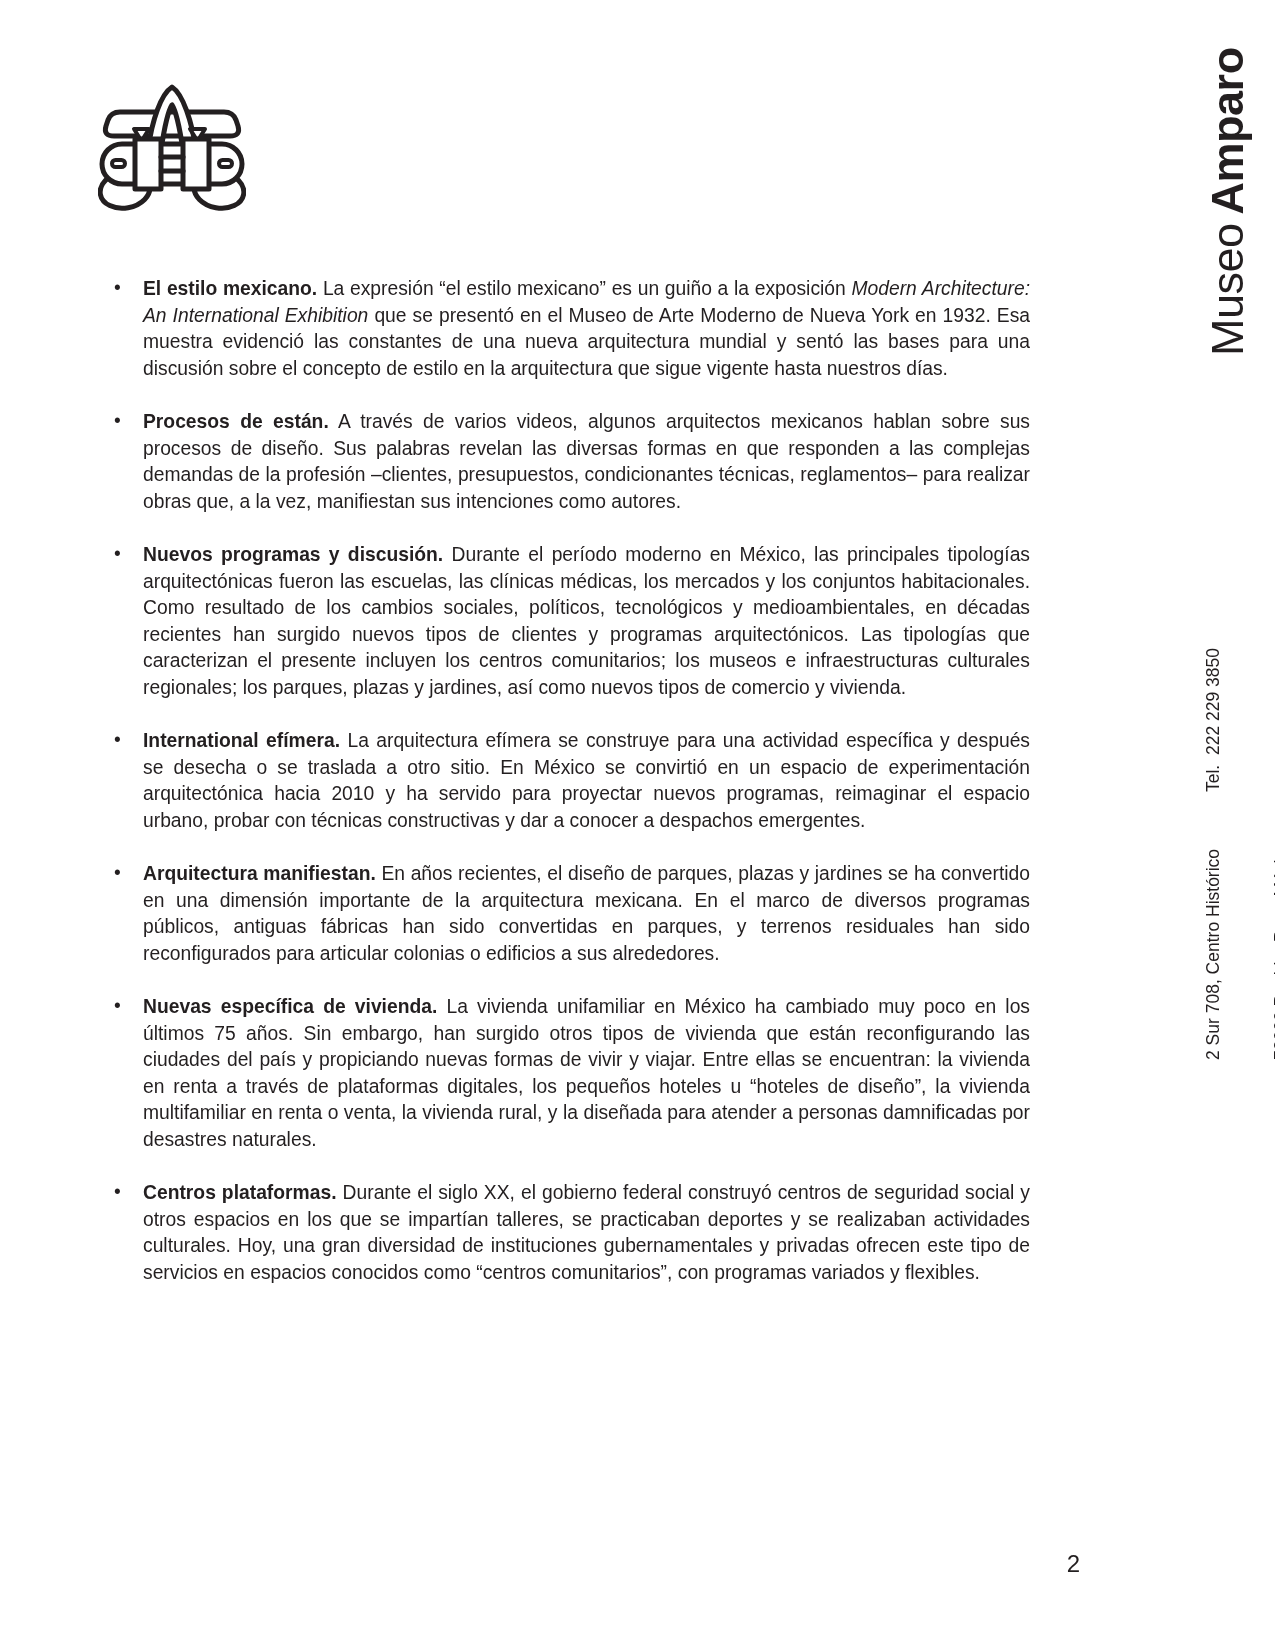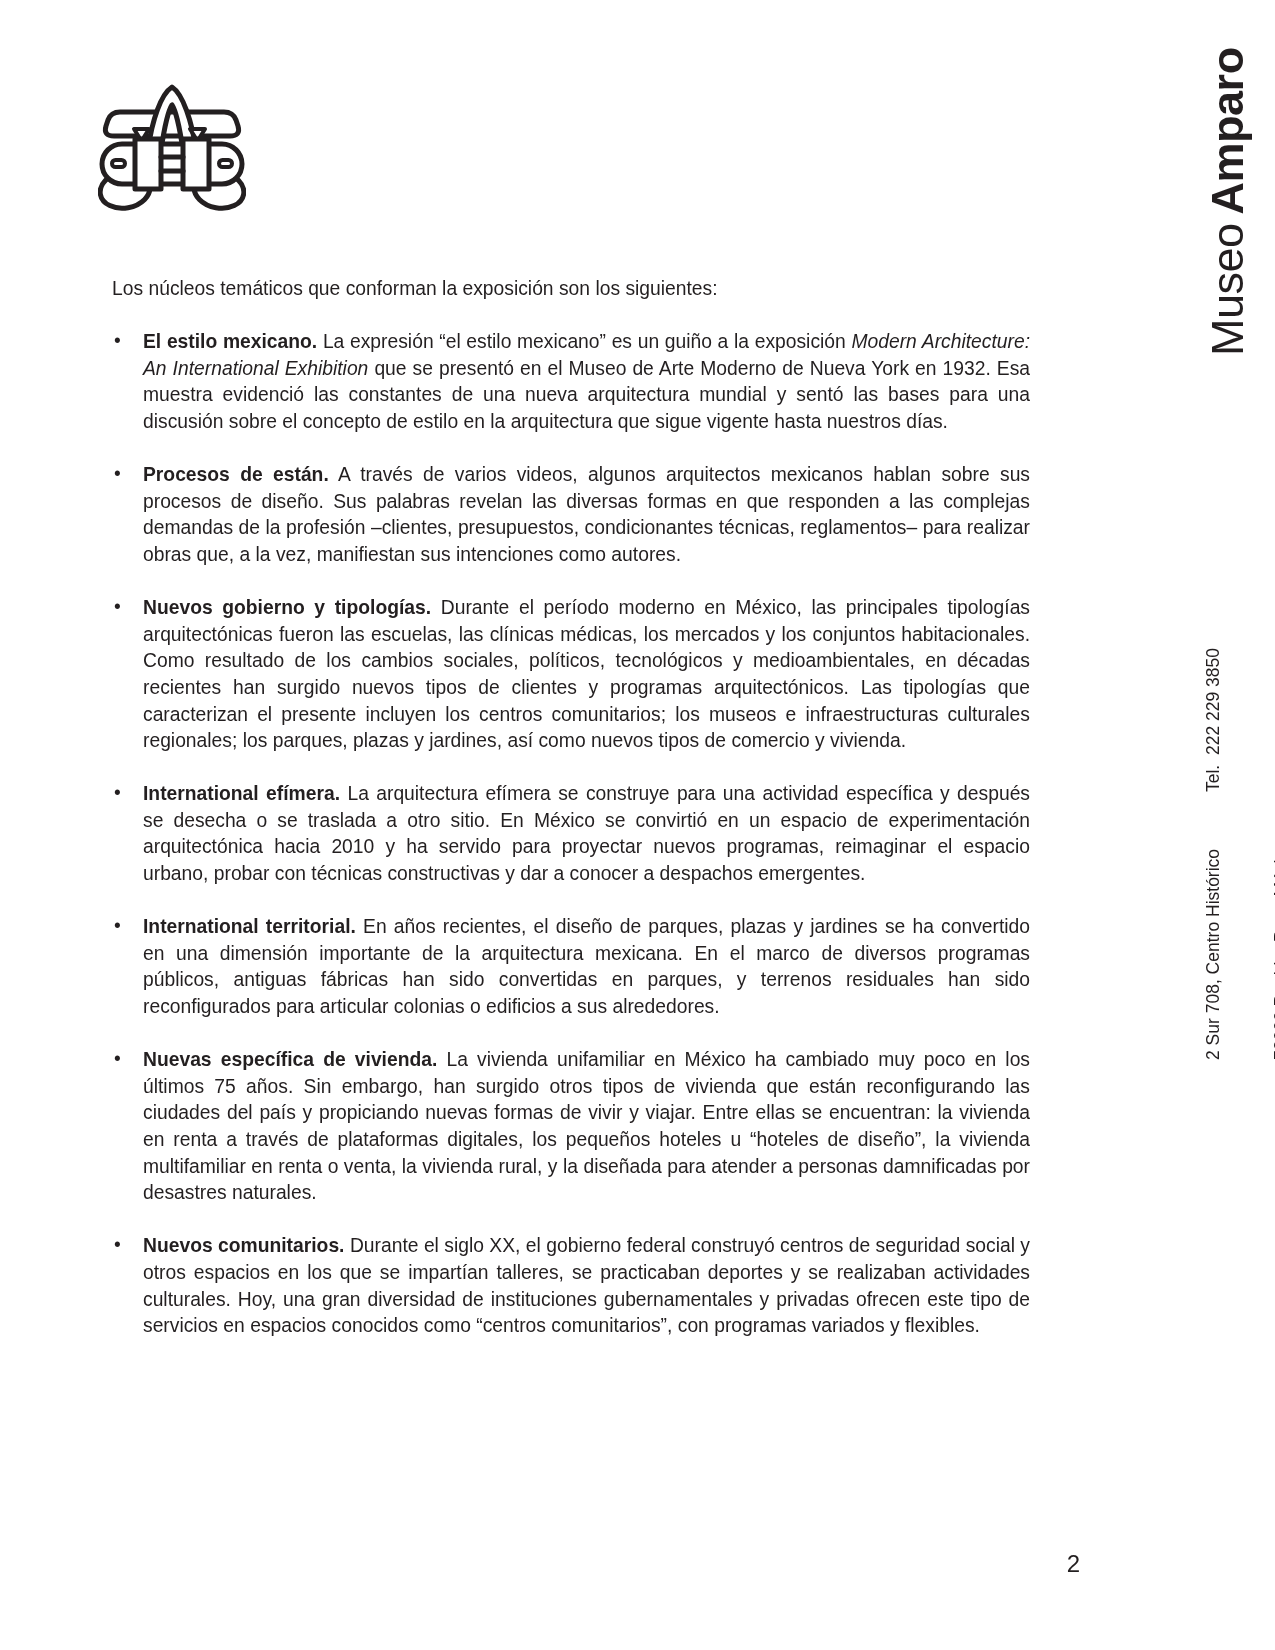--- a/index.html
+++ b/index.html
@@ -80,56 +80,55 @@
         <rect x="14" y="82" width="13" height="7" rx="3.5" stroke-width="4"></rect>
         <rect x="121" y="82" width="13" height="7" rx="3.5" stroke-width="4"></rect>
 
         <line x1="63" y1="79" x2="85" y2="79" stroke-width="5"></line>
         <line x1="63" y1="93" x2="85" y2="93" stroke-width="5"></line>
       </g>
     </svg>
   </div>
 
   <div class="content">
-    <p class="intro">Los núcleos temáticos que conforman la exposición son los siguientes:</p>
 
     <ul>
       <li>
         <span class="marker">•</span>
         <strong>El estilo mexicano.</strong>
         <span>La expresión “el estilo mexicano” es un guiño a la exposición </span><em>Modern Architecture: An International Exhibition</em><span> que se presentó en el Museo de Arte Moderno de Nueva York en 1932. Esa muestra evidenció las constantes de una nueva arquitectura mundial y sentó las bases para una discusión sobre el concepto de estilo en la arquitectura que sigue vigente hasta nuestros días.</span>
       </li>
       <li>
         <span class="marker">•</span>
         <strong>Procesos de están.</strong>
         <span>A través de varios videos, algunos arquitectos mexicanos hablan sobre sus procesos de diseño. Sus palabras revelan las diversas formas en que responden a las complejas demandas de la profesión –clientes, presupuestos, condicionantes técnicas, reglamentos– para realizar obras que, a la vez, manifiestan sus intenciones como autores.</span>
       </li>
       <li>
         <span class="marker">•</span>
-        <strong>Nuevos gobierno y tipologías.</strong>
+        <strong>Nuevos programas y discusión.</strong>
         <span>Durante el período moderno en México, las principales tipologías arquitectónicas fueron las escuelas, las clínicas médicas, los mercados y los conjuntos habitacionales. Como resultado de los cambios sociales, políticos, tecnológicos y medioambientales, en décadas recientes han surgido nuevos tipos de clientes y programas arquitectónicos. Las tipologías que caracterizan el presente incluyen los centros comunitarios; los museos e infraestructuras culturales regionales; los parques, plazas y jardines, así como nuevos tipos de comercio y vivienda.</span>
       </li>
       <li>
         <span class="marker">•</span>
         <strong>International efímera.</strong>
         <span>La arquitectura efímera se construye para una actividad específica y después se desecha o se traslada a otro sitio. En México se convirtió en un espacio de experimentación arquitectónica hacia 2010 y ha servido para proyectar nuevos programas, reimaginar el espacio urbano, probar con técnicas constructivas y dar a conocer a despachos emergentes.</span>
       </li>
       <li>
         <span class="marker">•</span>
-        <strong>International territorial.</strong>
+        <strong>Arquitectura manifiestan.</strong>
         <span>En años recientes, el diseño de parques, plazas y jardines se ha convertido en una dimensión importante de la arquitectura mexicana. En el marco de diversos programas públicos, antiguas fábricas han sido convertidas en parques, y terrenos residuales han sido reconfigurados para articular colonias o edificios a sus alrededores.</span>
       </li>
       <li>
         <span class="marker">•</span>
         <strong>Nuevas específica de vivienda.</strong>
         <span>La vivienda unifamiliar en México ha cambiado muy poco en los últimos 75 años. Sin embargo, han surgido otros tipos de vivienda que están reconfigurando las ciudades del país y propiciando nuevas formas de vivir y viajar. Entre ellas se encuentran: la vivienda en renta a través de plataformas digitales, los pequeños hoteles u “hoteles de diseño”, la vivienda multifamiliar en renta o venta, la vivienda rural, y la diseñada para atender a personas damnificadas por desastres naturales.</span>
       </li>
       <li>
         <span class="marker">•</span>
-        <strong>Nuevos comunitarios.</strong>
+        <strong>Centros plataformas.</strong>
         <span>Durante el siglo XX, el gobierno federal construyó centros de seguridad social y otros espacios en los que se impartían talleres, se practicaban deportes y se realizaban actividades culturales. Hoy, una gran diversidad de instituciones gubernamentales y privadas ofrecen este tipo de servicios en espacios conocidos como “centros comunitarios”, con programas variados y flexibles.</span>
       </li>
     </ul>
   </div>
 
   <div class="rot v-brand">
     <span class="reg">Museo</span><span class="bold">Amparo</span>
   </div>
 
   <div class="rot v-contact">

